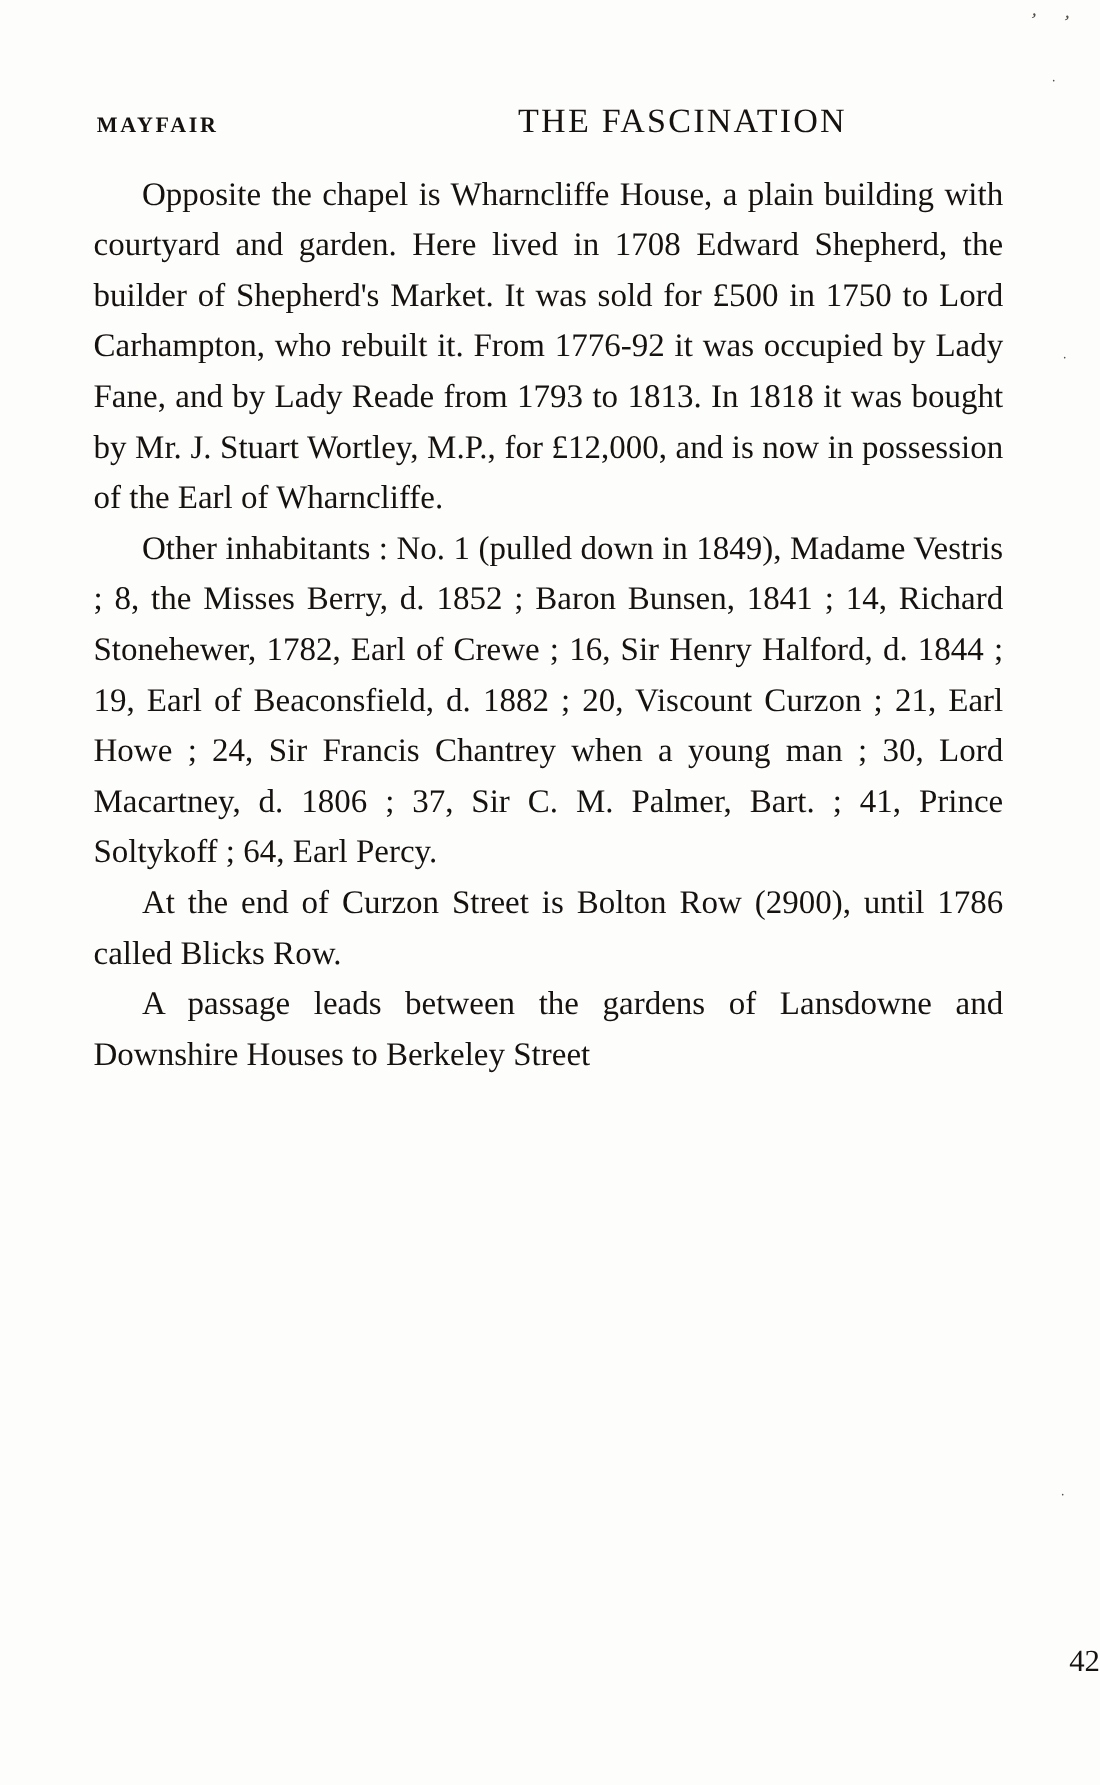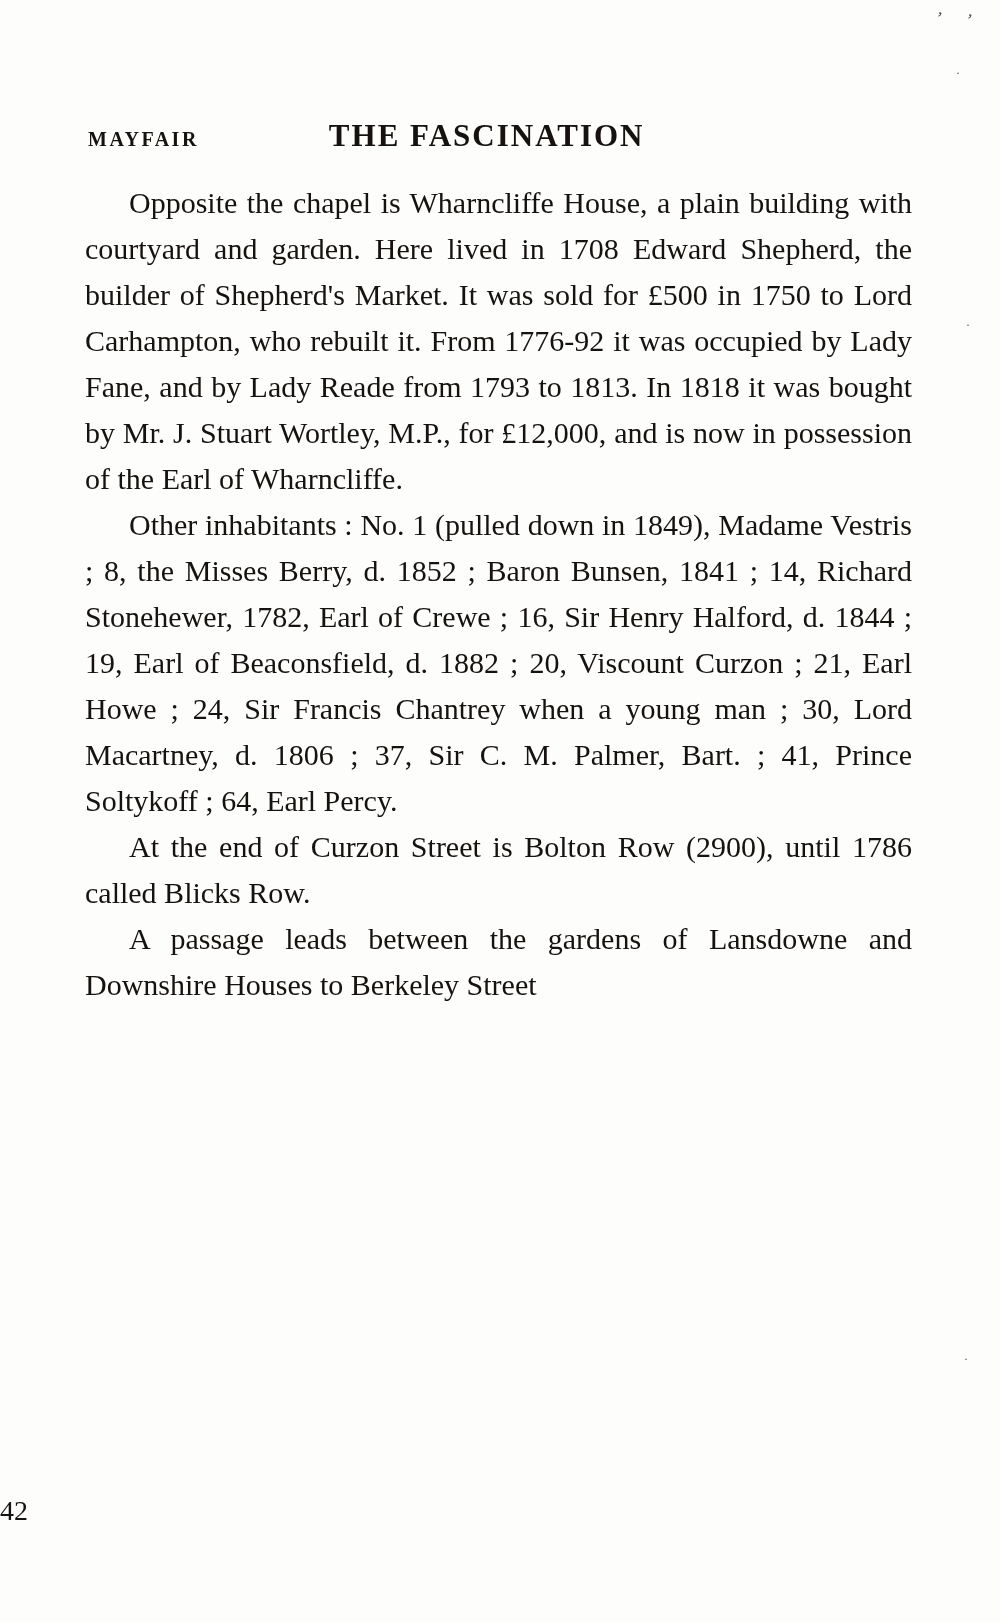--- a/index.html
+++ b/index.html
@@ -31,34 +31,33 @@
   .artifact.a1 { top: 8px; right: 58px; }
   .artifact.a2 { top: 10px; right: 28px; }
   .artifact.a3 { top: 66px; right: 40px; font-size: 12px; transform: none; }
   .artifact.a4 { top: 318px; right: 30px; font-size: 12px; transform: none; }
   .artifact.a5 { top: 1352px; right: 32px; font-size: 12px; transform: none; }
 
   .header {
     display: flex;
     align-items: baseline;
     padding: 92px 88px 0 88px;
-    margin-top: 26px;
   }
   .running-head {
     font-size: 20px;
     font-weight: bold;
     letter-spacing: 2.5px;
     white-space: nowrap;
   }
   .chapter-title {
     flex: 1;
-    text-align: left;
+    text-align: center;
     padding-left: 130px;
     font-size: 31px;
-    font-weight: bold;
+    font-weight: normal;
     letter-spacing: 2px;
     white-space: nowrap;
   }
 
   .body-text {
     margin: 26px 88px 0 85px;
     font-size: 30px;
     line-height: 46px;
     text-align: justify;
   }
@@ -68,22 +67,23 @@
   }
   .body-text p.no-indent {
     text-indent: 0;
   }
 
   .page-number {
     position: absolute;
     left: 0;
     right: 0;
     bottom: 96px;
-    text-align: left;
+    text-align: right;
     font-size: 28px;
+    padding-left: 16px;
   }
 </style>
 </head>
 <body>
 
 <div class="page">
 
   <span class="artifact a1">’</span>
   <span class="artifact a2">’</span>
   <span class="artifact a3">·</span>

